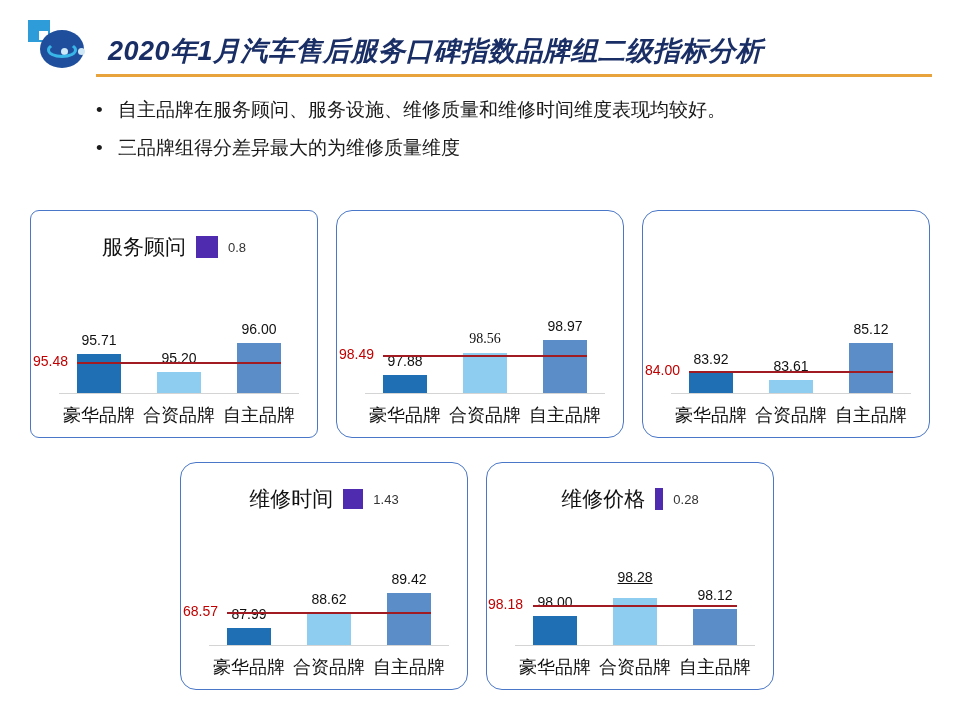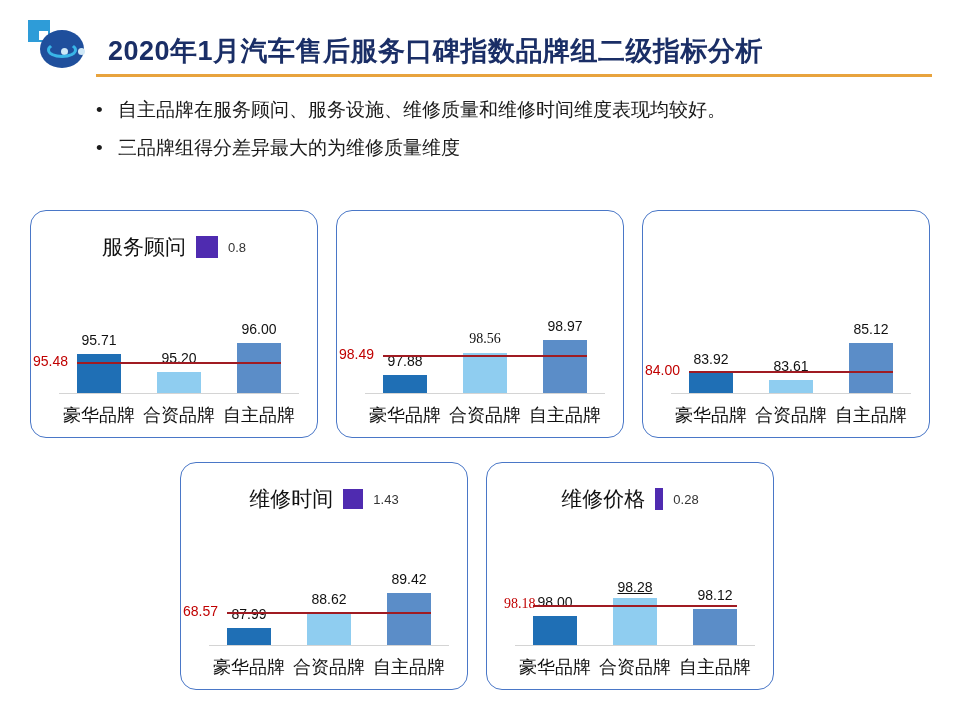--- a/index.html
+++ b/index.html
@@ -15,20 +15,21 @@
     position: relative;
     overflow: hidden;
   }
 
   
   .header {
     position: absolute;
     left: 0; top: 0;
     width: 860px;
     height: 86px;
+    font-style: italic;
   }
   .logo {
     position: absolute;
     left: 28px; top: 20px;
     width: 58px; height: 48px;
   }
   .logo .sq {
     position: absolute;
     left: 0; top: 0;
     width: 22px; height: 22px;
@@ -199,21 +200,21 @@
   <div class="bullet">
     <span class="dot">•</span>
     <span class="txt">自主品牌在服务顾问、服务设施、维修质量和维修时间维度表现均较好。</span>
   </div>
   <div class="bullet">
     <span class="dot">•</span>
     <span class="txt">三品牌组得分差异最大的为维修质量维度</span>
   </div>
 </div>
 
-<div class="card" id="card0" style="left:30px; top:210px; width:288px; height:228px;">
+<div class="card" id="card0" style="left:30px; top:210px; width:288px; height:228px;border-radius:9px;">
   <div class="card-title-row">
     <span class="card-title">服务顾问</span>
     <span class="legend-swatch" style="width:22px;height:22px;"></span>
     <span class="legend-value">0.8</span>
   </div>
   <div class="plot" id="plot0">
       <div class="axis-line" style="left: 28px; width: 240px; top: 182px;"></div>
       <div class="bar" style="left: 46px; width: 44px; height: 39.3257px; top: 142.674px; background: rgb(31, 111, 181);"></div>
       <div class="bar-label" style="left: 23px; top: 120.674px;">95.71</div>
       <div class="cat-label" style="left: 23px; top: 192px;">豪华品牌</div>
@@ -289,21 +290,21 @@
     <span class="card-title">维修价格</span>
     <span class="legend-swatch" style="width:8px;height:22px;"></span>
     <span class="legend-value">0.28</span>
   </div>
   <div class="plot" id="plot4">
       <div class="axis-line" style="left: 28px; width: 240px; top: 182px;"></div>
       <div class="bar" style="left: 46px; width: 44px; height: 28.7629px; top: 153.237px; background: rgb(31, 111, 181);"></div>
       <div class="bar-label" style="left: 23px; top: 131.237px;">98.00</div>
       <div class="cat-label" style="left: 23px; top: 192px;">豪华品牌</div>
       <div class="bar" style="left: 126px; width: 44px; height: 46.6598px; top: 135.34px; background: rgb(143, 205, 240);"></div>
-      <div class="bar-label" style="left: 103px; top: 116px; text-decoration: underline;">98.28</div>
+      <div class="bar-label" style="left: 103px; top: 106px; text-decoration: underline;">98.28</div>
       <div class="cat-label" style="left: 103px; top: 192px;">合资品牌</div>
       <div class="bar" style="left: 206px; width: 44px; height: 36.433px; top: 145.567px; background: rgb(91, 141, 200);"></div>
       <div class="bar-label" style="left: 183px; top: 123.567px;">98.12</div>
       <div class="cat-label" style="left: 183px; top: 192px;">自主品牌</div>
       <div class="avg-line" style="left: 46px; width: 204px; top: 141.732px;"></div>
-      <div class="avg-label" style="left: 17px; top: 132.732px; font-family: Liberation Serif, serif;">98.18</div>
+      <div class="avg-label" style="left: 1px; top: 132.732px;">98.18</div>
     </div>
 </div>
 
 </body></html>

